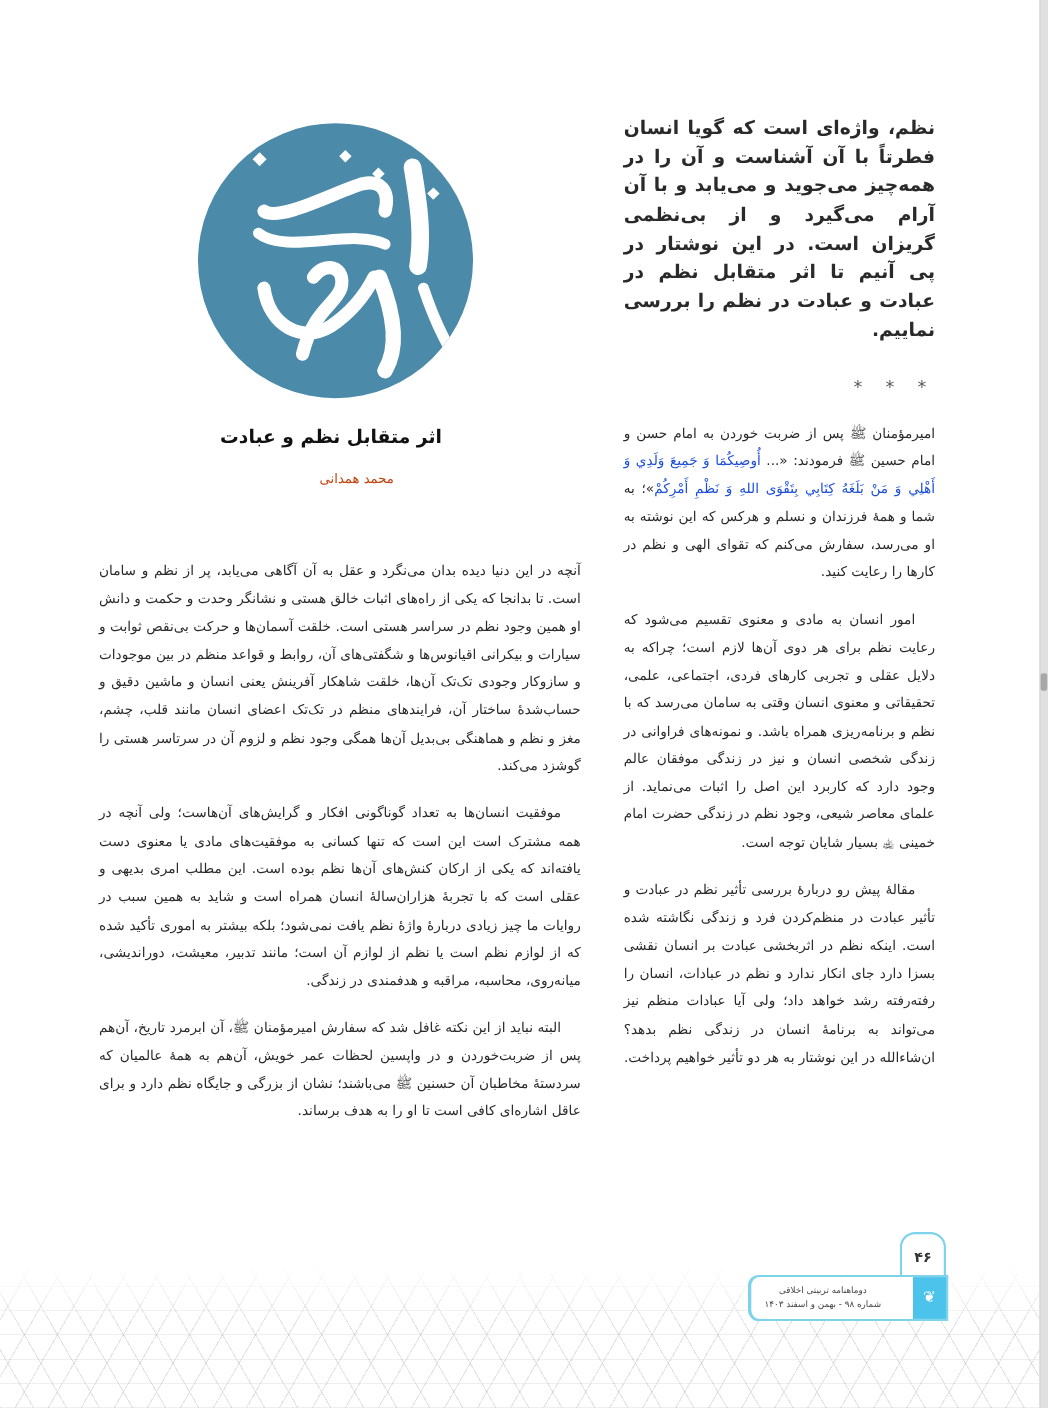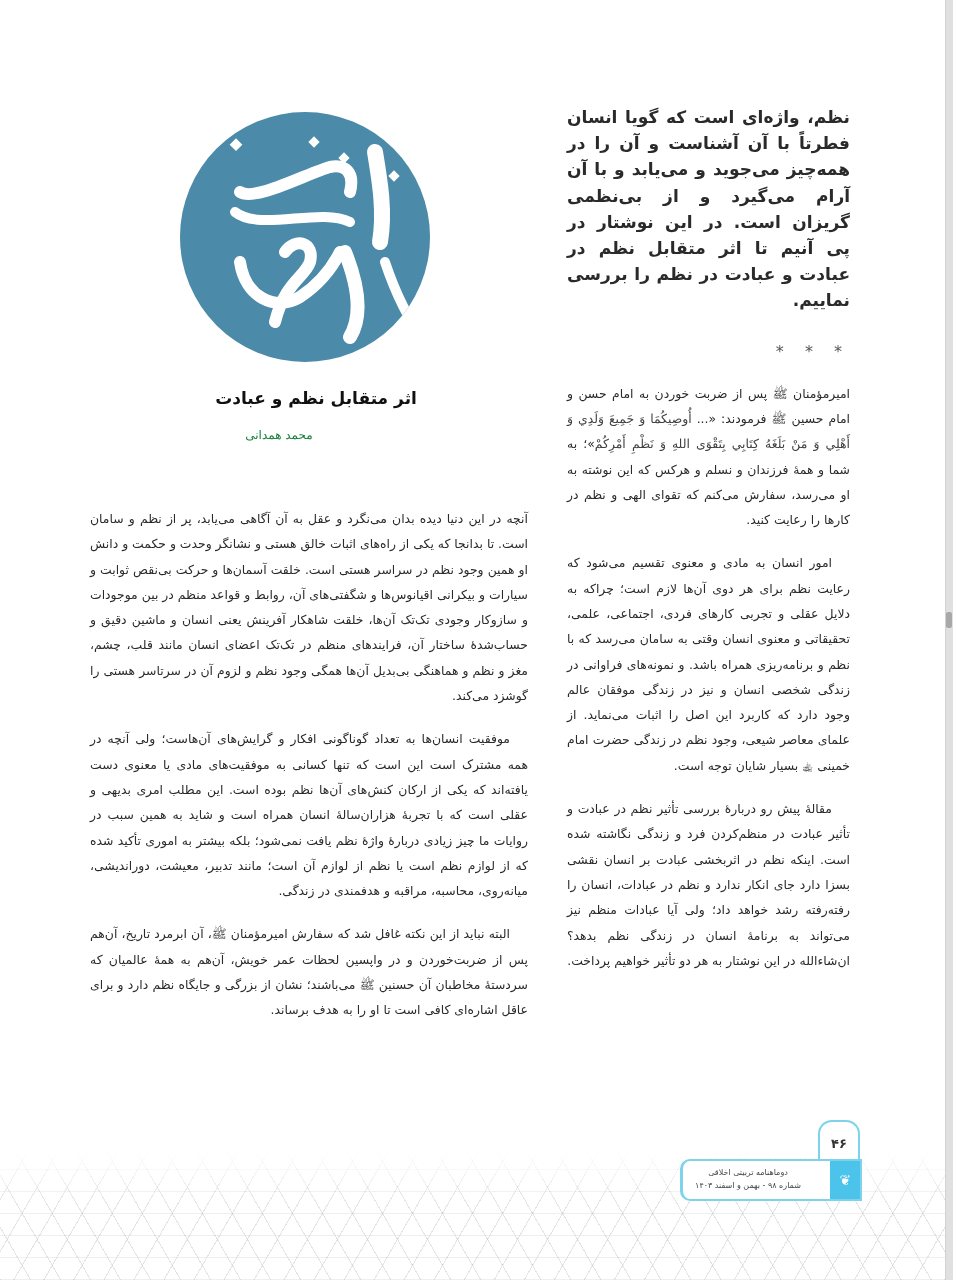--- a/index.html
+++ b/index.html
@@ -22,30 +22,30 @@
     .col { position: absolute; direction: rtl; text-align: justify; text-align-last: right; }
     .col-right { left: 567px; width: 283px; top: 104px; }
     .col-left { left: 90px; width: 438px; top: 506px; }
 
     .section-title { color: #2aa0c8; font-weight: bold; font-size: 15px; line-height: 22px; margin-bottom: 4px; }
     .section-title.lg { font-size: 17px; line-height: 24px; }
 
     .para { font-size: 12.4px; line-height: 25.3px; color: #2a2a2a; }
     .para.bold { font-weight: bold; font-size: 17px; line-height: 26.2px; }
     .para.indent { text-indent: 18px; margin-top: 18px; }
-    .para .quote { color: #404040; font-family: "DejaVu Serif", serif; }
+    .para .quote { color: #1d4ed8; font-family: "DejaVu Serif", serif; }
 
     .stars { text-align: center; font-size: 16px; color: #555; letter-spacing: 8px; margin: 28px 0 20px; direction: ltr; }
 
     
     .logo { position: absolute; left: 180px; top: 112px; width: 250px; height: 250px; border-radius: 50%; background: #4b8aa9; overflow: hidden; }
     .logo svg { position: absolute; left: 0; top: 0; }
 
-    .title { position: absolute; left: 200px; width: 232px; top: 388px; direction: rtl; text-align: center; font-weight: bold; font-size: 17px; color: #111; }
-    .author { position: absolute; left: 200px; width: 158px; top: 428px; direction: rtl; text-align: center; font-size: 12px; color: #15803d; font-family: "DejaVu Serif", serif; }
+    .title { position: absolute; left: 200px; width: 232px; top: 388px; direction: rtl; text-align: left; font-weight: bold; font-size: 17px; color: #111; }
+    .author { position: absolute; left: 200px; width: 158px; top: 428px; direction: rtl; text-align: right; font-size: 12px; color: #c2410c; font-family: "DejaVu Serif", serif; }
 
     
     .badge-tab { position: absolute; left: 818px; top: 1120px; width: 42px; height: 40px; border: 2px solid #7dd3ec; border-bottom: none; border-radius: 14px 14px 0 0; background: #fff; direction: rtl; text-align: center; font-size: 13px; font-weight: bold; color: #333; padding-top: 14px; }
     .badge { position: absolute; left: 680px; top: 1159px; width: 182px; height: 42px; border: 2px solid #7dd3ec; border-left-width: 3px; border-radius: 10px 0 0 10px; background: #fff; }
     .badge-logo { position: absolute; right: 0; top: 0; width: 30px; height: 100%; background: #4cc3ea; color: #fff; display: flex; align-items: center; justify-content: center; font-size: 14px; }
     .badge-text { position: absolute; right: 52px; top: 5px; direction: rtl; text-align: center; font-size: 8px; line-height: 13px; color: #444; width: 120px; }
 
     
     .scrollbar { position: absolute; right: 0; top: 0; width: 8px; height: 1280px; background: #e0e0e0; border-left: 1px solid #d2d2d2; }
     .scroll-thumb { position: absolute; right: 1px; top: 612px; width: 6px; height: 16px; background: #a8a8a8; border-radius: 2px; }

